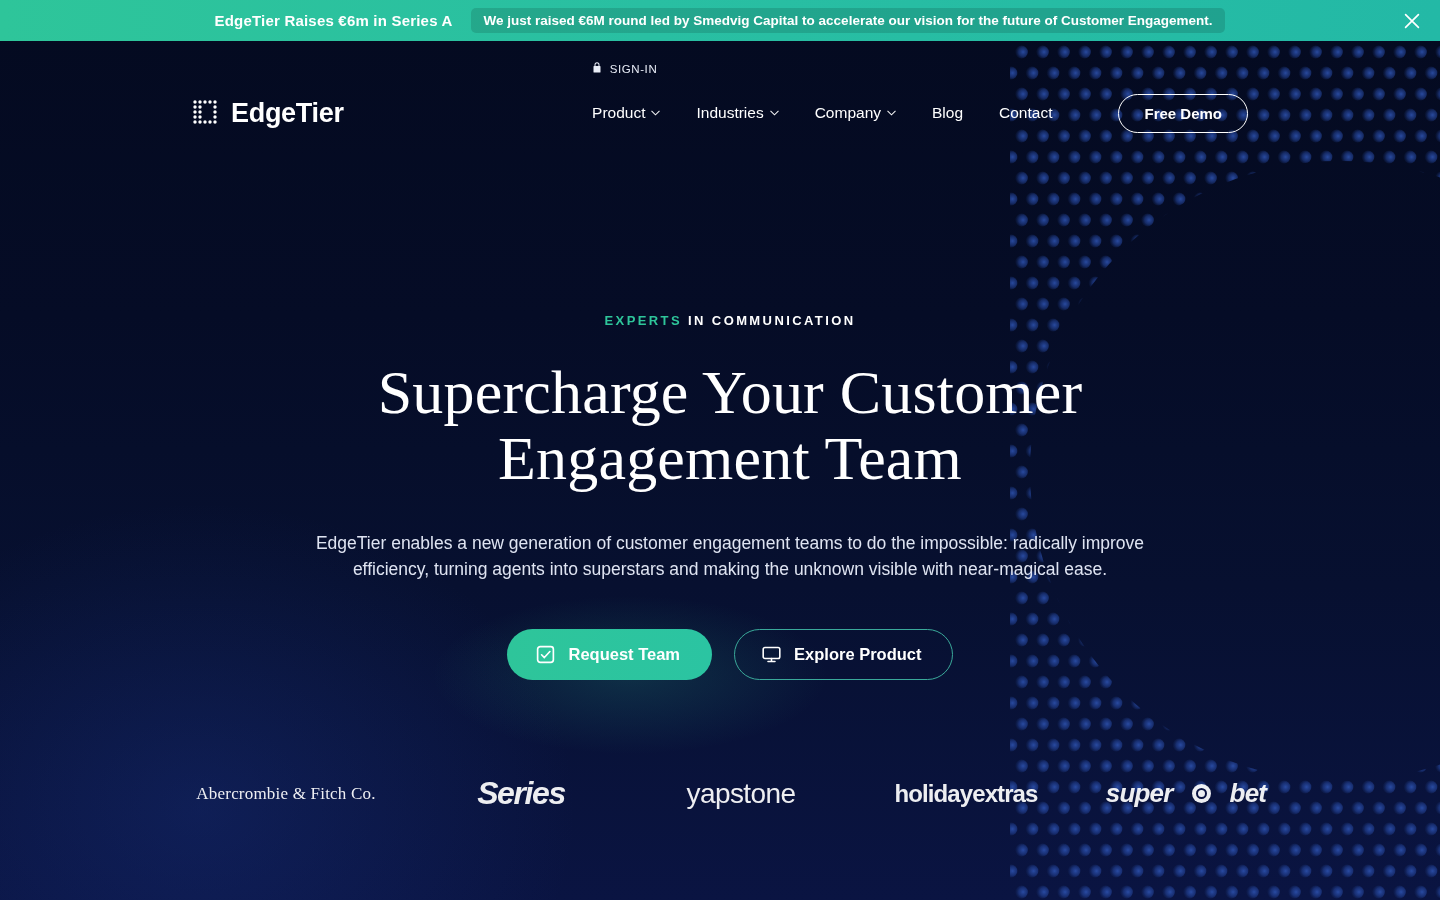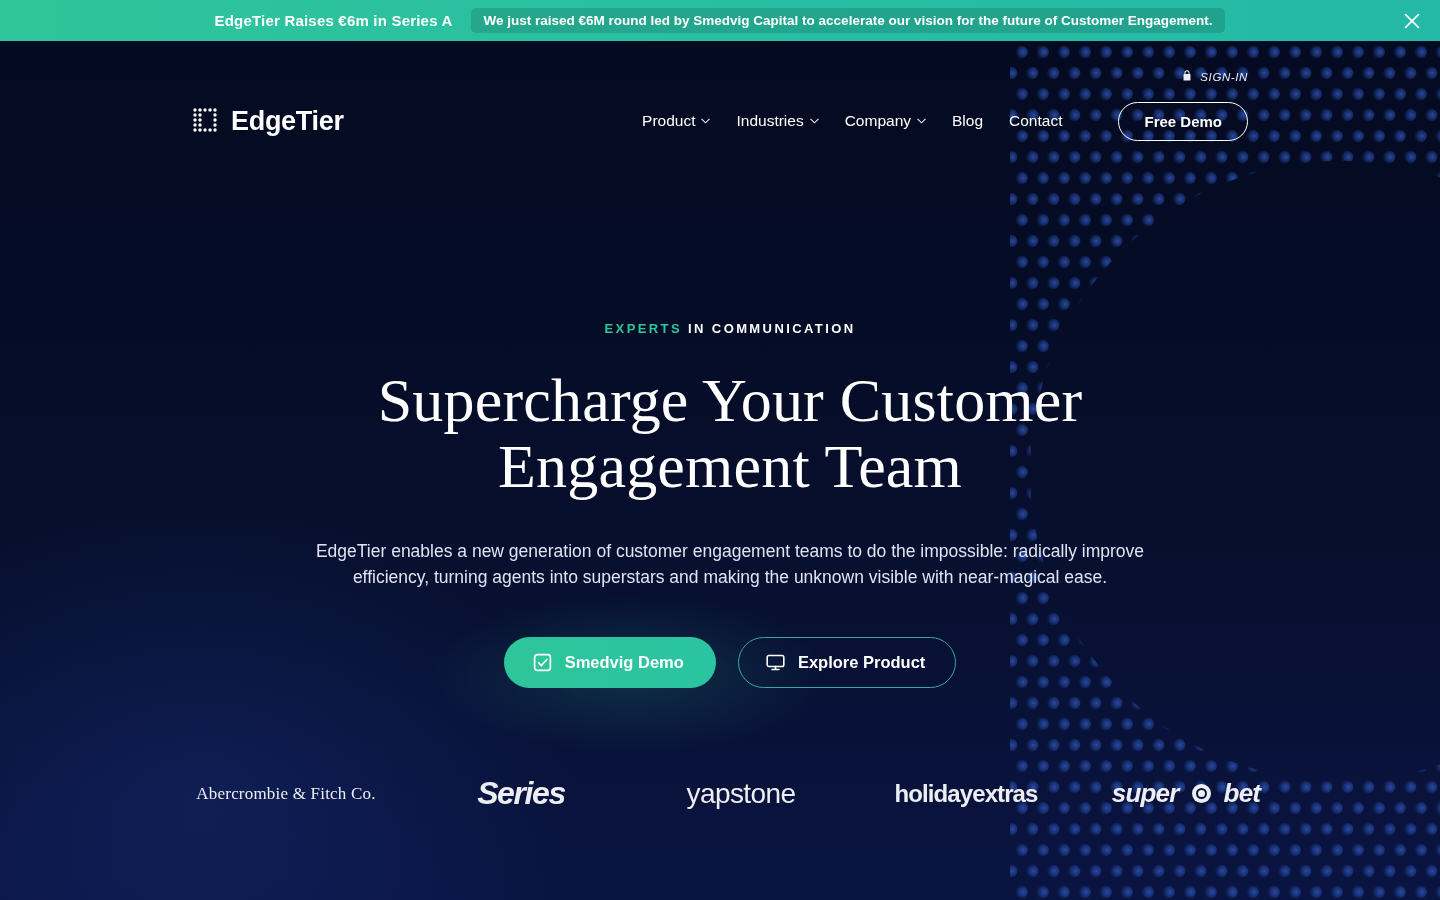--- a/index.html
+++ b/index.html
@@ -57,44 +57,43 @@
   .glow-btn {
     position:absolute; left:430px; top:595px;
     width:400px; height:160px;
     background:radial-gradient(ellipse at center, rgba(46,197,154,.17) 0%, rgba(46,197,154,0) 70%);
     pointer-events:none; z-index:2;
   }
 
   
   .signin-row {
     position:relative; z-index:20;
-    display:flex; justify-content:flex-end;
-    padding:28px 192px 0 0;
-    font-style:italic;
+    display:flex; justify-content:center;
+    padding:20px 192px 0 0;
   }
   .signin {
     display:flex; align-items:center; gap:7px;
     color:#e9edf7; font-size:11.5px; letter-spacing:.6px;
     cursor:pointer;
   }
   .signin svg { width:12px; height:13px; }
 
   
   header {
     position:relative; z-index:20;
     height:74px; padding:0 192px;
     display:flex; align-items:center; justify-content:space-between;
   }
   .logo { display:flex; align-items:center; gap:11px; cursor:pointer; }
   .logo-mark { width:28px; height:28px; display:block; }
   .logo-text {
     font-size:27px; font-weight:bold; color:#ffffff; letter-spacing:-.3px;
   }
 
-  nav { display:flex; align-items:center; gap:26px;justify-content:center; }
+  nav { display:flex; align-items:center; gap:36px;justify-content:center; }
   .nav-item {
     display:flex; align-items:center; gap:6px;
     color:#ffffff; font-size:15.5px; cursor:pointer;
   }
   .chev { width:9px; height:6px; display:block; opacity:.95; }
   .demo-btn {
     margin-left:30px;
     border:1.4px solid #ffffff; border-radius:22px;
     padding:10px 25px;
     color:#ffffff; font-size:15px; font-weight:bold;
@@ -177,21 +176,21 @@
     font-size:28px; letter-spacing:-.6px;
   }
   .lg-holiday {
     width:225px;
     font-size:24px; font-weight:bold; letter-spacing:-.9px;
   }
   .lg-super {
     width:215px;
     font-size:26px; font-weight:bold; font-style:italic;
     letter-spacing:-.8px;
-    display:flex; align-items:center; justify-content:center; gap:13px;
+    display:flex; align-items:center; justify-content:center; gap:19px;
   }
   .ball {
     width:19px; height:19px; border-radius:50%;
     background:#ffffff; position:relative; display:inline-block;
   }
   .ball::after {
     content:""; position:absolute; inset:4px;
     border-radius:50%; border:2px solid #0a1240;
   }
 </style>
@@ -1236,21 +1235,21 @@
     <p class="sub">EdgeTier enables a new generation of customer engagement teams to do the impossible: radically improve efficiency, turning agents into superstars and making the unknown visible with near-magical ease.</p>
 
     <div class="cta-row">
       <button class="btn btn-primary">
         <span>
           <svg width="21" height="21" viewBox="0 0 24 24" fill="none" stroke="#ffffff" stroke-width="1.9" stroke-linecap="round" stroke-linejoin="round">
             <rect x="3" y="3" width="18" height="18" rx="3"></rect>
             <path d="M7.5 12.3 L10.7 15.5 L17 8.6"></path>
           </svg>
         </span>
-        <span>Smedvig Demo</span>
+        <span>Request Team</span>
       </button>
 
       <button class="btn btn-ghost">
         <span>
           <svg width="21" height="21" viewBox="0 0 24 24" fill="none" stroke="#ffffff" stroke-width="1.8" stroke-linecap="round" stroke-linejoin="round">
             <rect x="2.5" y="4" width="19" height="12.5" rx="2"></rect>
             <path d="M12 16.5 V20 M8 20 H16"></path>
           </svg>
         </span>
         <span>Explore Product</span>

